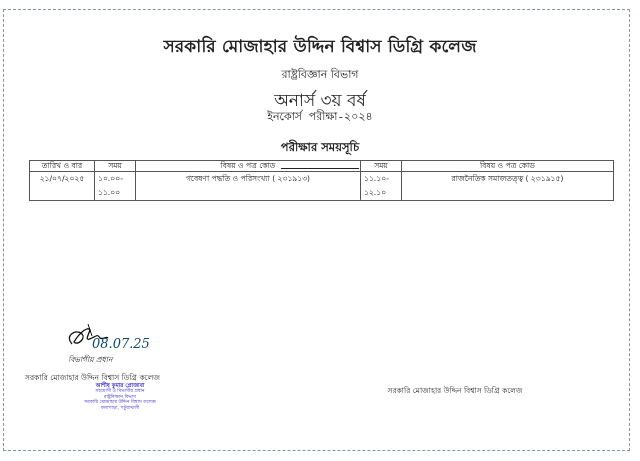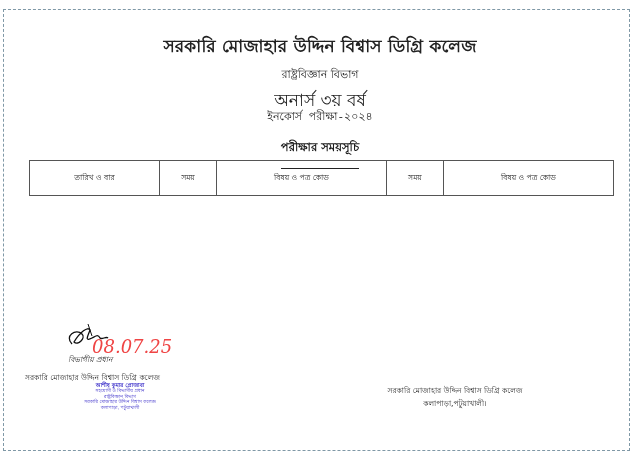--- a/index.html
+++ b/index.html
@@ -17,35 +17,35 @@
   .year { top:87px; font-size:17px; }
   .exam { top:108px; font-size:11px;font-family:Liberation Mono, monospace; }
   .schedule-title { top:139px; font-size:11.5px; font-weight:bold; }
   .schedule-title span { border-bottom:1px solid #222; padding-bottom:14px; }
 
   table.schedule {
     position:absolute; left:29px; top:160px; width:585px;
     border-collapse:collapse; font-size:7.6px; color:#222;
   }
   table.schedule th, table.schedule td {
-    border:1px solid #555; padding:12px 3px; vertical-align:top; font-weight:normal;
+    border:1px solid #555; padding:0 3px; vertical-align:top; font-weight:normal;
   }
   table.schedule th { height:10px; line-height:10px; text-align:center; }
   table.schedule td { line-height:14px; }
   td.c-date { text-align:center; width:58px; }
   td.c-time { text-align:left; width:34px; padding-left:8px; }
   td.c-subj1 { text-align:center; width:218px; }
   td.c-subj1.left { text-align:left; }
   td.c-subj2 { text-align:center; }
   tr.r1 td { height:33px; } tr.r2 td { height:31px; } tr.r3 td { height:27px; } tr.r4 td { height:27px; }
 
   .signature {
     position:absolute; left:62px; top:322px; width:90px; height:38px;
   }
-  .sig-date { position:absolute; left:30px; top:14px; font-family:"DejaVu Serif", serif; font-style:italic; font-size:18px; color:#ef4444; }
+  .sig-date { position:absolute; left:30px; top:14px; font-family:"DejaVu Serif", serif; font-style:italic; font-size:13px; color:#0c4a6e; }
   .hod-label { position:absolute; left:68px; top:354px; font-size:7.5px;font-style:italic; }
   .hod-college { position:absolute; left:25px; top:372px; font-size:7.5px; }
   .stamp { position:absolute; left:70px; top:383px; width:100px; text-align:center; color:#3b2fc9; font-size:4.6px; line-height:5.4px; }
   .stamp .s0 { font-size:5.5px; font-weight:bold; }
 
   .principal { position:absolute; left:355px; top:384px; width:200px; text-align:center; font-size:7.5px; line-height:13px; }
 </style>
 </head>
 <body>
 
@@ -61,20 +61,33 @@
   <thead>
     <tr>
       <th>তারিখ ও বার</th>
       <th>সময়</th>
       <th>বিষয় ও পত্র কোড</th>
       <th>সময়</th>
       <th>বিষয় ও পত্র কোড</th>
     </tr>
   </thead>
   <tbody>
+    <tr class="r4">
+      <td class="c-date">২১/০৭/২০২৫</td>
+      <td class="c-time">
+          <div>১০.০০-</div>
+          <div>১১.০০</div>
+        </td>
+      <td class="c-subj1">গবেষণা পদ্ধতি ও পরিসংখ্যা ( ২৩১৯১৩)</td>
+      <td class="c-time">
+          <div>১১.১০-</div>
+          <div>১২.১০</div>
+        </td>
+      <td class="c-subj2">রাজনৈতিক সমাজতত্ত্ব ( ২৩১৯১৫)</td>
+    </tr>
   </tbody>
 </table>
 
 <div class="signature">
   <svg width="90" height="38" viewBox="0 0 90 38">
     <path d="M10 22 C 2 14, 14 6, 20 12 C 24 16, 16 24, 12 20 C 18 10, 26 4, 28 8 C 26 14, 22 20, 30 16 C 34 14, 36 12, 38 16 C 40 18, 44 14, 46 16" fill="none" stroke="#111" stroke-width="1.3"></path>
     <path d="M26 2 L 30 14" fill="none" stroke="#111" stroke-width="1"></path>
   </svg>
   <span class="sig-date">08.07.25</span>
 </div>
@@ -83,14 +96,13 @@
 <div class="stamp">
   <div class="s0">আশীষ কুমার প্রোজাবা</div>
   <div>সহযোগী ও বিভাগীয় প্রধান</div>
   <div>রাষ্ট্রবিজ্ঞান বিভাগ</div>
   <div>সরকারি মোজাহার উদ্দিন বিশ্বাস কলেজ</div>
   <div>কলাপাড়া, পটুয়াখালী</div>
 </div>
 
 <div class="principal">
   <div>সরকারি মোজাহার উদ্দিন বিশ্বাস ডিগ্রি কলেজ</div>
-  <div>কলাপাড়া,পটুয়াখালী।</div>
 </div>
 
 </body></html>

